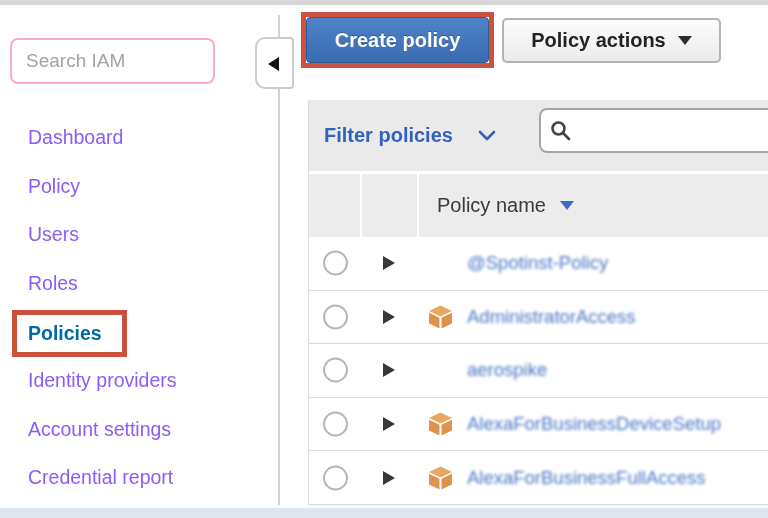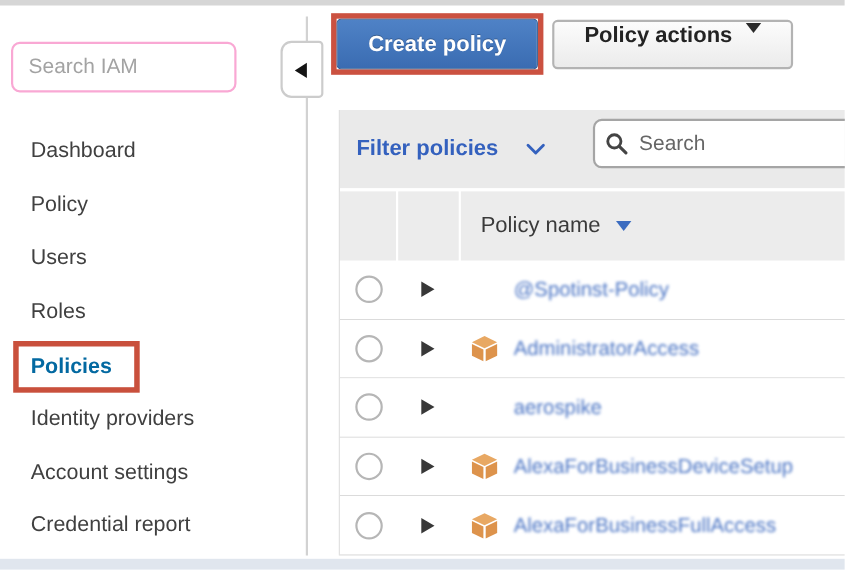--- a/index.html
+++ b/index.html
@@ -15,21 +15,21 @@
 
   
   .search-iam{
     position:absolute;left:10px;top:38px;width:205px;height:46px;box-sizing:border-box;
     border:2px solid #f9a8d4;border-radius:8px;padding:0 14px;font-size:19px;color:#444;
     font-family:"Liberation Sans", sans-serif;outline:none;background:#fff;
   }
   .search-iam::placeholder{color:#a3a3a3;}
   .nav-item{
     position:absolute;left:28px;height:28px;display:flex;align-items:center;
-    font-size:19.5px;color:#404040;cursor:pointer;white-space:nowrap;
+    font-size:19.5px;color:#8b5cf6;cursor:pointer;white-space:nowrap;
   }
   .nav-highlight{
     position:absolute;left:12px;top:310px;width:115px;height:47px;box-sizing:border-box;
     border:5px solid #c9503c;display:flex;align-items:center;padding-left:11px;
   }
   .nav-bold{font-size:19.5px;font-weight:bold;color:#0369a1;cursor:pointer;white-space:nowrap;}
 
   
   .collapse-tab{
     position:absolute;left:255px;top:37px;width:39px;height:52px;box-sizing:border-box;
@@ -46,21 +46,21 @@
     border:5px solid #cb5140;
   }
   .btn-primary{
     width:100%;height:100%;box-sizing:border-box;display:flex;align-items:center;justify-content:center;
     background:linear-gradient(180deg,#4f82c6 0%,#3a6cb2 100%);
     border:1px solid #2f5c94;border-radius:4px;color:#fff;font-weight:bold;font-size:20px;
     text-shadow:0 -1px 0 rgba(0,0,0,0.25);cursor:pointer;font-family:"Liberation Sans", sans-serif;
   }
   .btn-default{
     position:absolute;left:502px;top:18px;width:219px;height:45px;box-sizing:border-box;
-    display:flex;justify-content:center;gap:12px;
+    display:flex;align-items:center;justify-content:center;gap:12px;
     background:linear-gradient(180deg,#fcfcfc 0%,#ebebeb 100%);
     border:2px solid #b3b3b3;border-radius:5px;color:#232323;font-weight:bold;font-size:20px;
     cursor:pointer;font-family:"Liberation Sans", sans-serif;
   }
   .caret-down-dark{width:0;height:0;border-left:7px solid transparent;border-right:7px solid transparent;border-top:9px solid #2b2b2b;}
 
   
   .filter-bar{position:absolute;left:309px;top:100px;width:459px;height:71px;background:#eaeaea;}
   .filter-link{
     position:absolute;left:15px;top:0;height:71px;display:flex;align-items:center;gap:25px;
@@ -142,21 +142,20 @@
     <span>Filter policies</span>
     <svg width="18" height="11" viewBox="0 0 18 11">
       <polyline points="2,2 9,9 16,2" fill="none" stroke="#3461be" stroke-width="2.6" stroke-linecap="round" stroke-linejoin="round"></polyline>
     </svg>
   </div>
   <div class="filter-search">
     <svg width="21" height="21" viewBox="0 0 21 21">
       <circle cx="8.5" cy="8.5" r="6" fill="none" stroke="#444" stroke-width="2.6"></circle>
       <line x1="13" y1="13" x2="19" y2="19" stroke="#444" stroke-width="2.8" stroke-linecap="round"></line>
     </svg>
-    <input placeholder="Search" style="">
   </div>
 </div>
 
 <div class="th-cell th-1"></div>
 <div class="th-cell th-2"></div>
 <div class="th-cell th-3">
   <div class="th-label">
     <span>Policy name</span>
     <span class="caret-down-blue"></span>
   </div>

